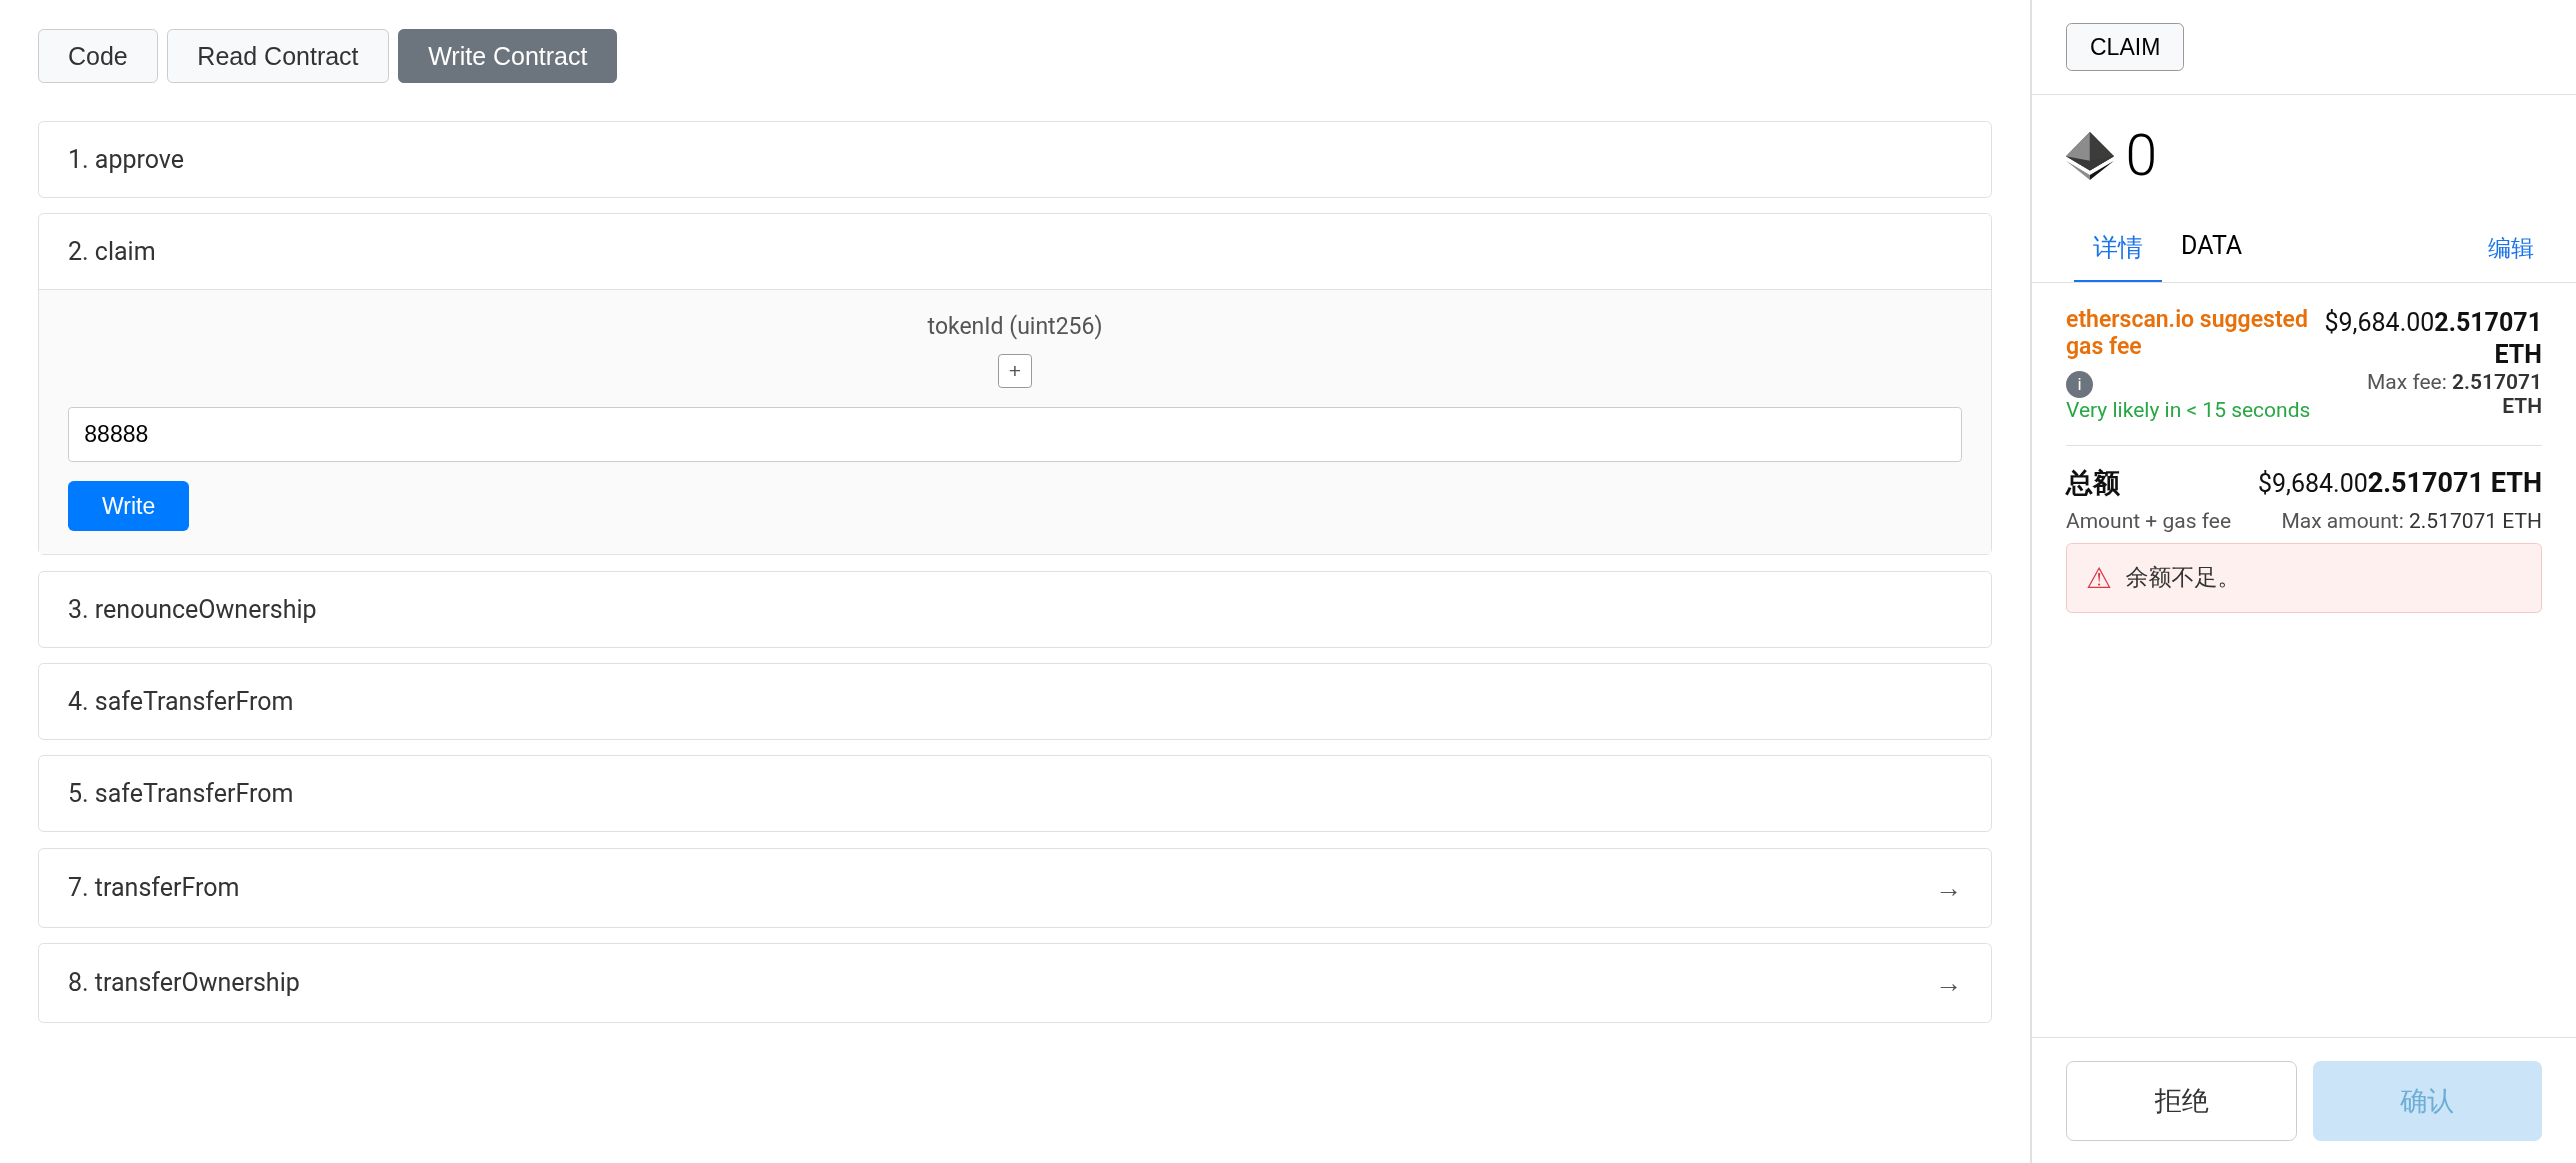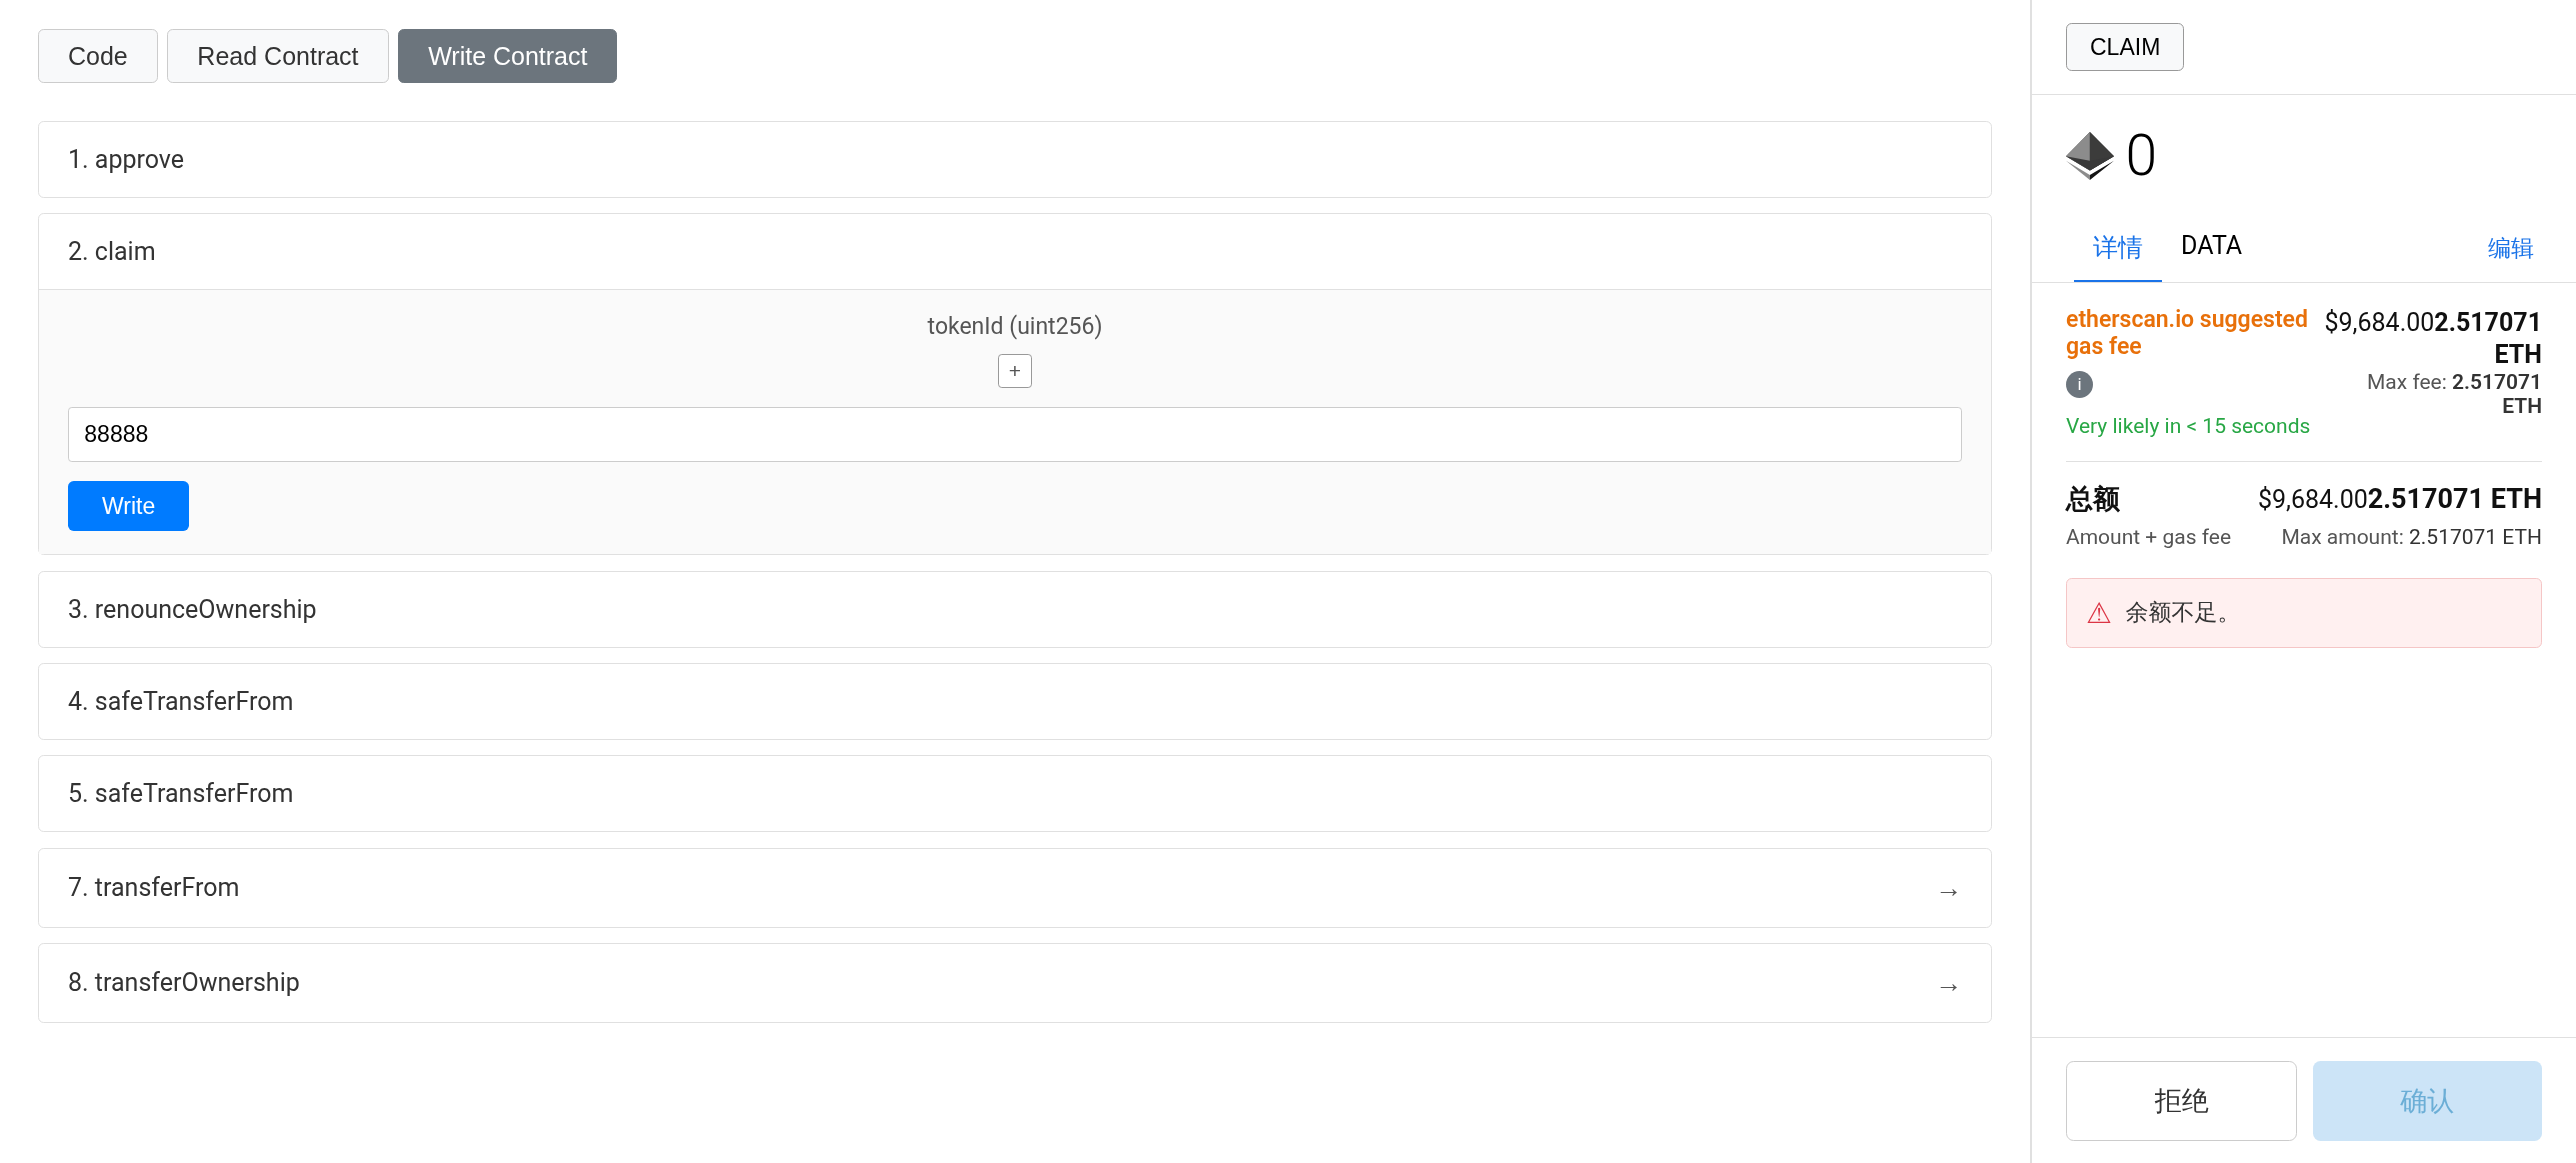--- a/index.html
+++ b/index.html
@@ -241,42 +241,42 @@
       color: #fff;
       font-size: 17px;
       text-align: center;
       line-height: 27px;
       margin-top: 7.6px;
     }
 
     .likely-text {
       color: #28a745;
       font-size: 21px;
-      margin-top: 16px;
+      margin-top: 0;
     }
 
     .max-fee-label {
       font-size: 21px;
       color: #555;
     }
 
     .max-fee-value {
       font-size: 21px;
       color: #333;
       font-weight: 600;
     }
 
     .divider {
       border: none;
       border-top: 1px solid #e0e0e0;
       margin: 19px 0;
     }
 
     .total-section {
-      margin-bottom: 29px;
+      margin-bottom: 10px;
     }
 
     .total-row {
       display: flex;
       justify-content: space-between;
       align-items: baseline;
       margin-bottom: 7.6px;
     }
 
     .total-label {

